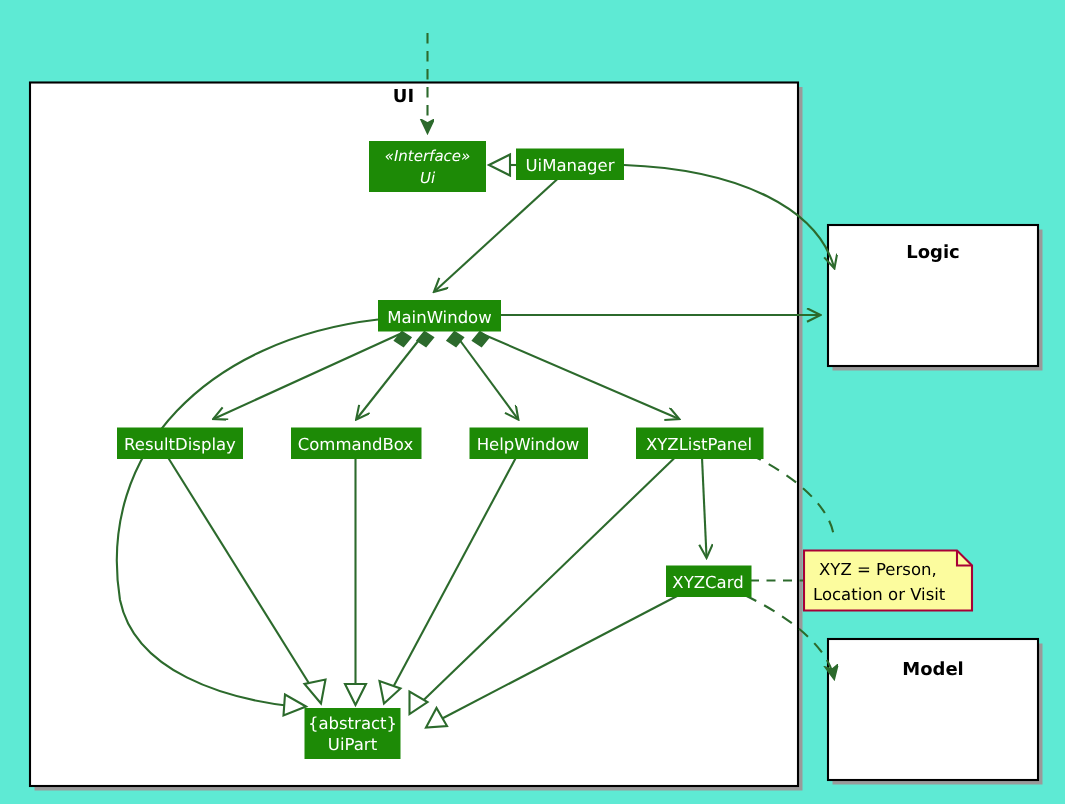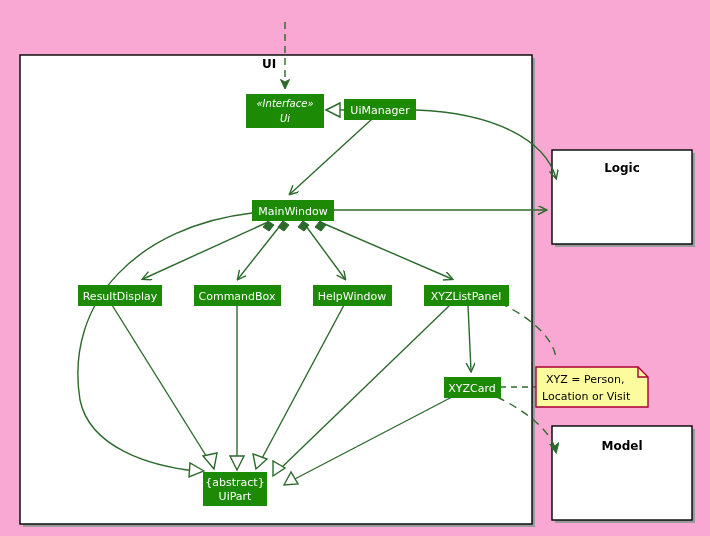--- a/index.html
+++ b/index.html
@@ -10,21 +10,21 @@
   body {
     width: 710px;
     height: 536px;
     font-family: "DejaVu Sans", sans-serif;
     overflow: hidden;
   }
   #diagram {
     position: relative;
     width: 710px;
     height: 536px;
-    background: #f9a8d4;
+    background: #5eead4;
   }
   svg.layer {
     position: absolute;
     left: 0;
     top: 0;
     width: 710px;
     height: 536px;
   }
   .pkg-label {
     font-family: "DejaVu Sans", sans-serif;

